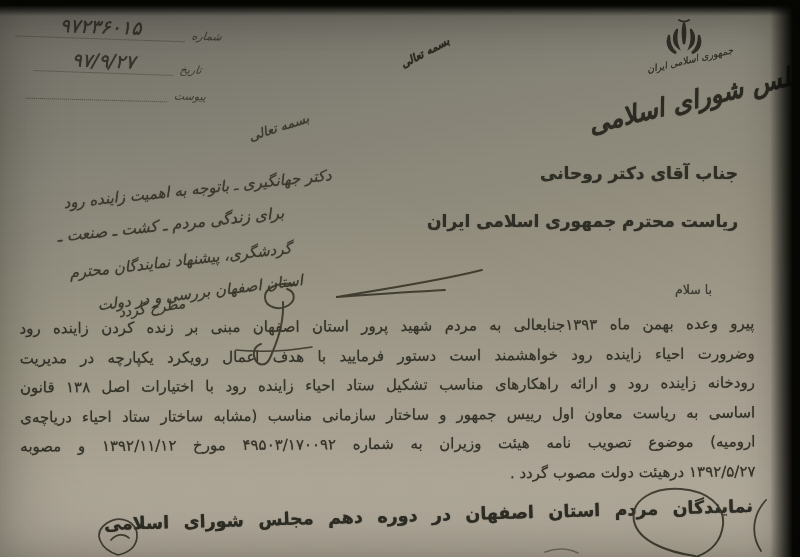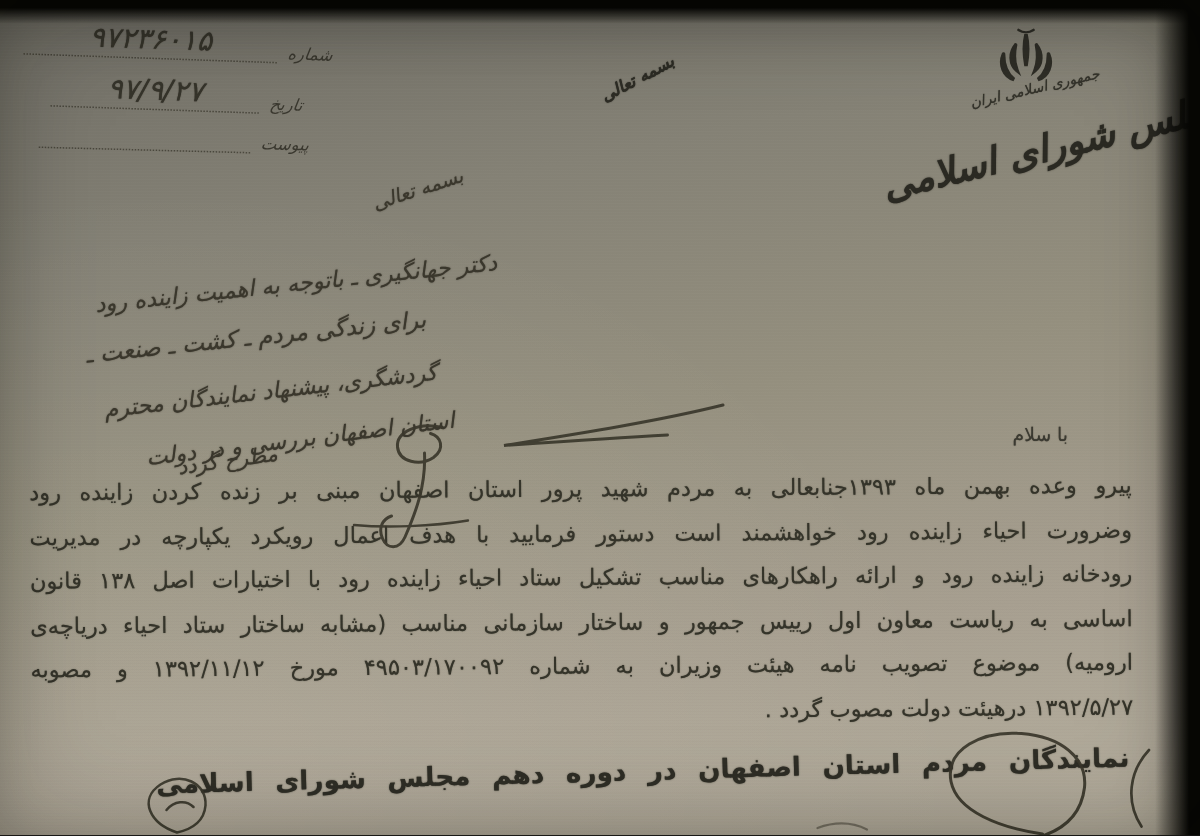--- a/index.html
+++ b/index.html
@@ -115,20 +115,22 @@
     <div class="handwritten-note">
       <div class="note-line n0">بسمه تعالی</div>
       <div class="note-line n1">دکتر جهانگیری ـ باتوجه به اهمیت زاینده رود</div>
       <div class="note-line n2">برای زندگی مردم ـ کشت ـ صنعت ـ</div>
       <div class="note-line n3">گردشگری، پیشنهاد نمایندگان محترم</div>
       <div class="note-line n4">استان اصفهان بررسی و در دولت</div>
       <div class="note-line n5">مطرح گردد</div>
     </div>
 
     <div class="recipient">
+      <p class="r1">جناب آقای دکتر روحانی</p>
+      <p class="r2">ریاست محترم جمهوری اسلامی ایران</p>
     </div>
 
     <div class="salutation">با سلام</div>
 
     <div class="body">
       <div class="body-line">پیرو وعده بهمن ماه ۱۳۹۳جنابعالی به مردم شهید پرور استان اصفهان مبنی بر زنده کردن زاینده رود</div>
       <div class="body-line">وضرورت احیاء زاینده رود خواهشمند است دستور فرمایید با هدف اعمال رویکرد یکپارچه در مدیریت</div>
       <div class="body-line">رودخانه زاینده رود و ارائه راهکارهای مناسب تشکیل ستاد احیاء زاینده رود با اختیارات اصل ۱۳۸ قانون</div>
       <div class="body-line">اساسی به ریاست معاون اول رییس جمهور و ساختار سازمانی مناسب (مشابه ساختار ستاد احیاء دریاچه‌ی</div>
       <div class="body-line">ارومیه) موضوع تصویب نامه هیئت وزیران به شماره ۴۹۵۰۳/۱۷۰۰۹۲ مورخ ۱۳۹۲/۱۱/۱۲ و مصوبه</div>

